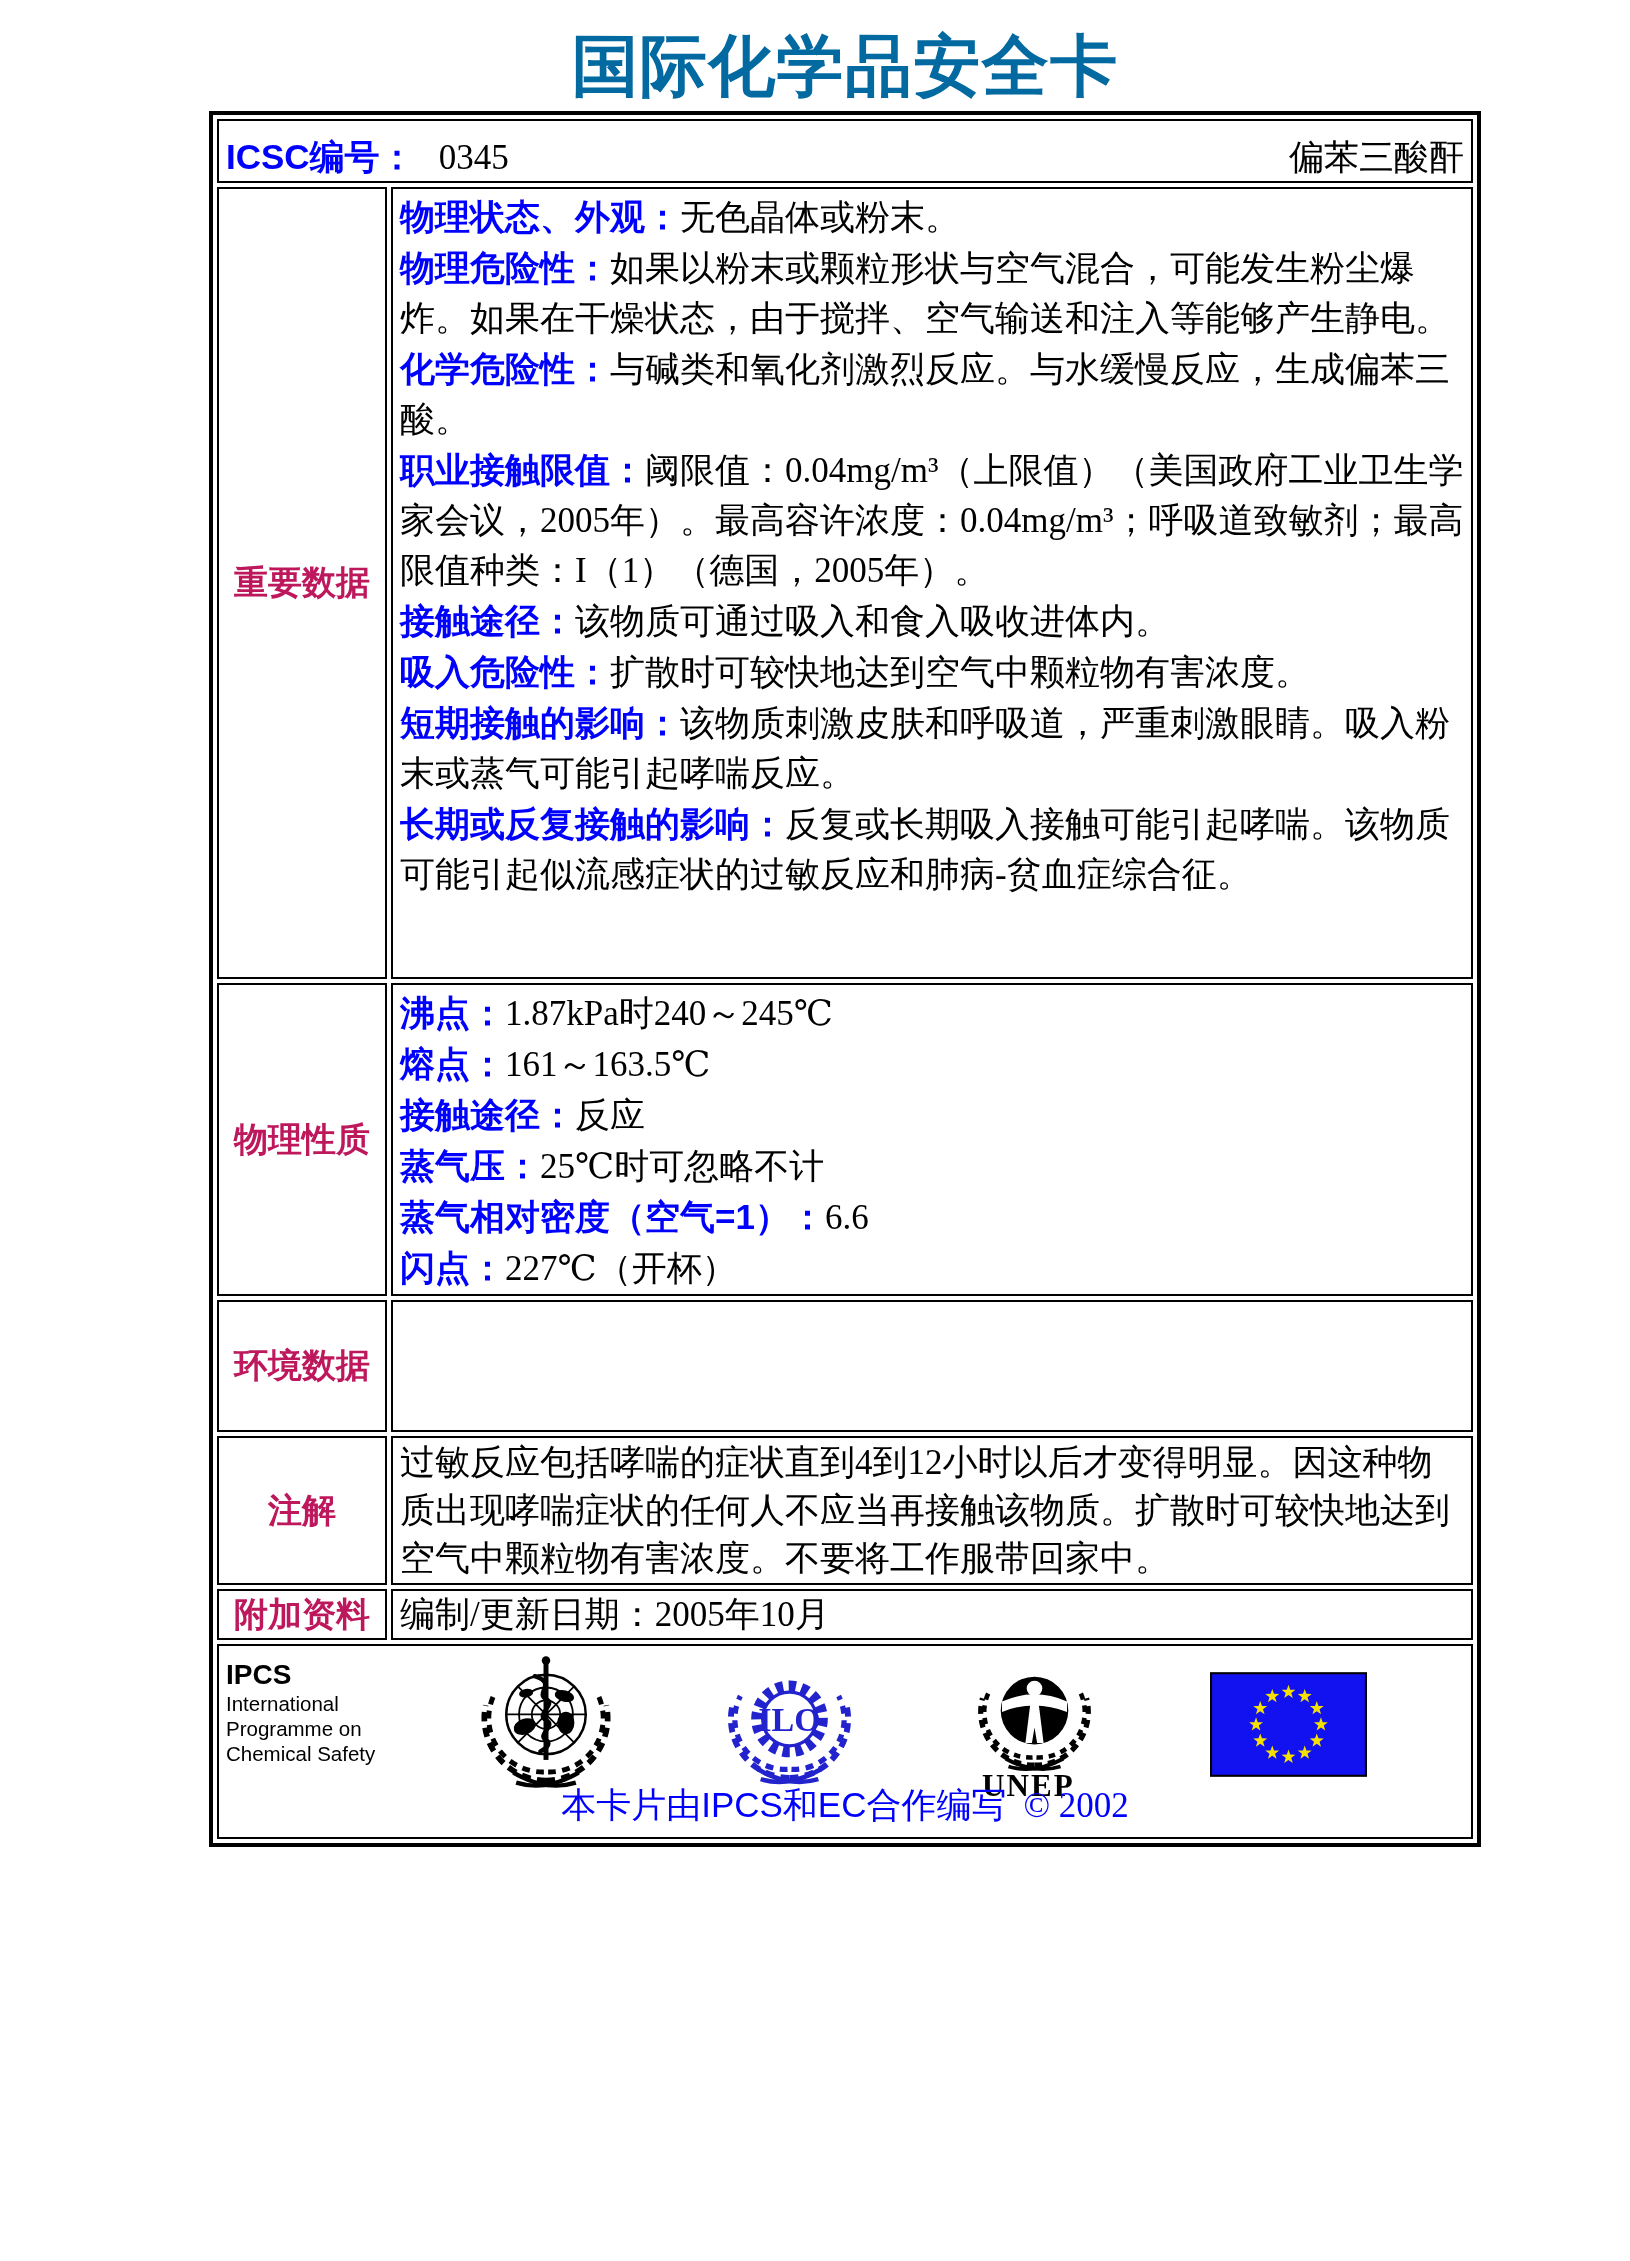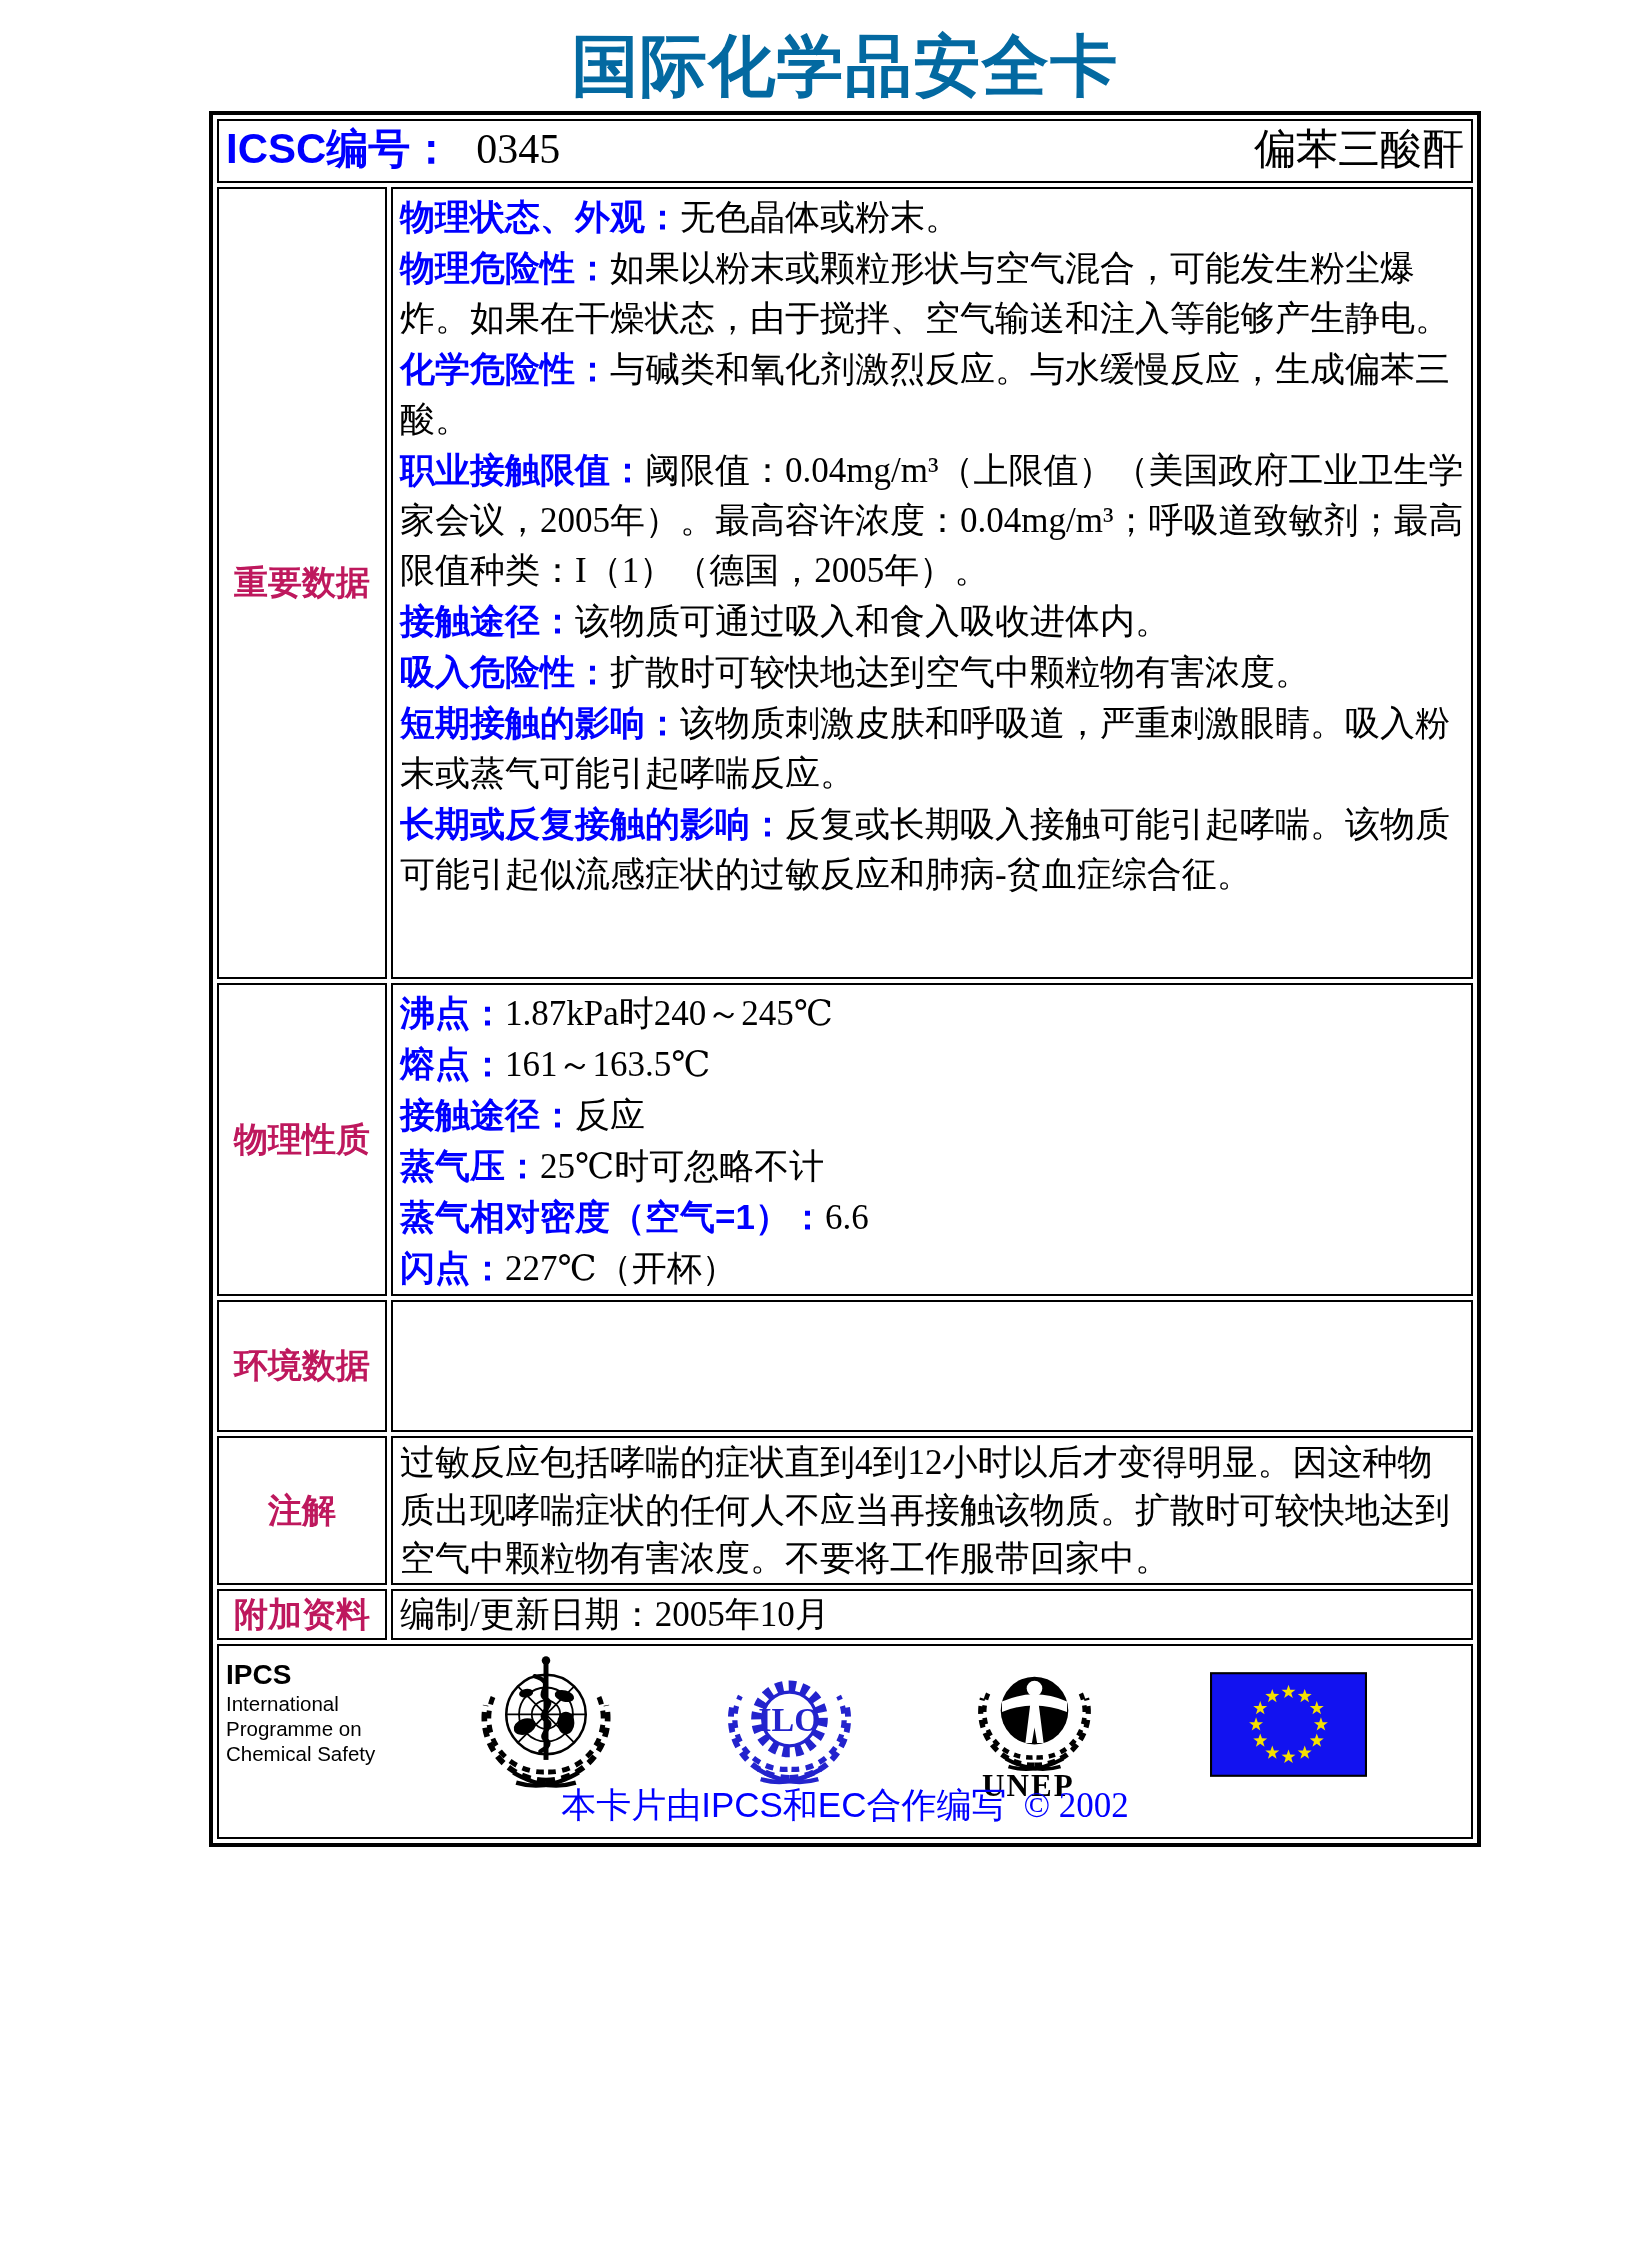--- a/index.html
+++ b/index.html
@@ -7,22 +7,22 @@
        font-family:"Liberation Serif","DejaVu Serif",serif;color:#000;}
   .title{margin:33px 0 0 209px;width:1272px;text-align:center;
          font-size:67px;line-height:1.0;font-weight:bold;color:#0369a1;
          font-family:"Liberation Serif","DejaVu Serif",serif;letter-spacing:1.4px;}
   table.card{border-collapse:separate;border-spacing:4.2px;border:4.2px solid #000;
              width:1272px;margin:11.3px 0 0 209px;table-layout:fixed;background:#fff;}
   td{border:2.8px solid #000;box-sizing:border-box;padding:0;vertical-align:top;background:#fff;}
   td.lbl{vertical-align:middle;text-align:center;
          font-family:"Liberation Sans","DejaVu Sans",sans-serif;
          font-weight:bold;color:#be185d;font-size:34px;}
-  .row1-inner{display:flex;justify-content:space-between;align-items:flex-start;
-              height:100%;padding:0 7px;font-size:42px;gap:40px;}
+  .row1-inner{display:flex;justify-content:space-between;align-items:flex-end;
+              height:100%;padding:0 7px;font-size:35px;gap:40px;}
   .blue-term{color:#0000FF;font-weight:bold;
              font-family:"Liberation Sans","DejaVu Sans",sans-serif;}
   .num{margin-left:24px;}
   .cnt-inner{padding:2.8px 7px 0 7px;font-size:35px;line-height:50px;}
   .entry{margin:0;}
   .notes-inner{padding:1.4px 7px 0 7px;font-size:35px;line-height:48px;}
   .addl-inner{display:flex;align-items:center;height:100%;padding:0 7px;font-size:35px;}
   .logos-cell{position:relative;height:100%;}
   .ipcs-block{position:absolute;left:7px;top:12px;
               font-family:"Liberation Sans","DejaVu Sans",sans-serif;}

